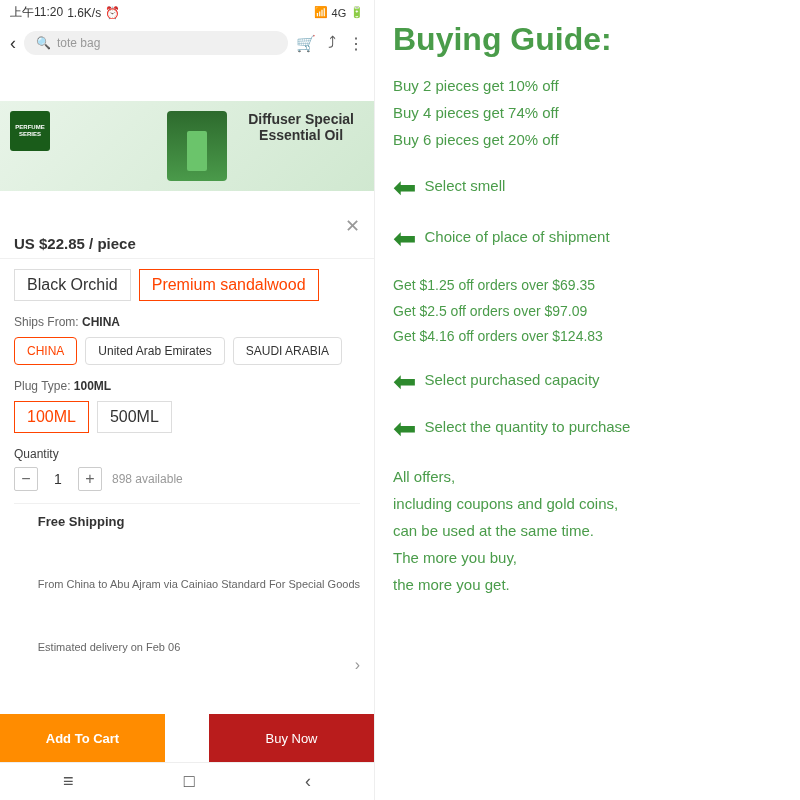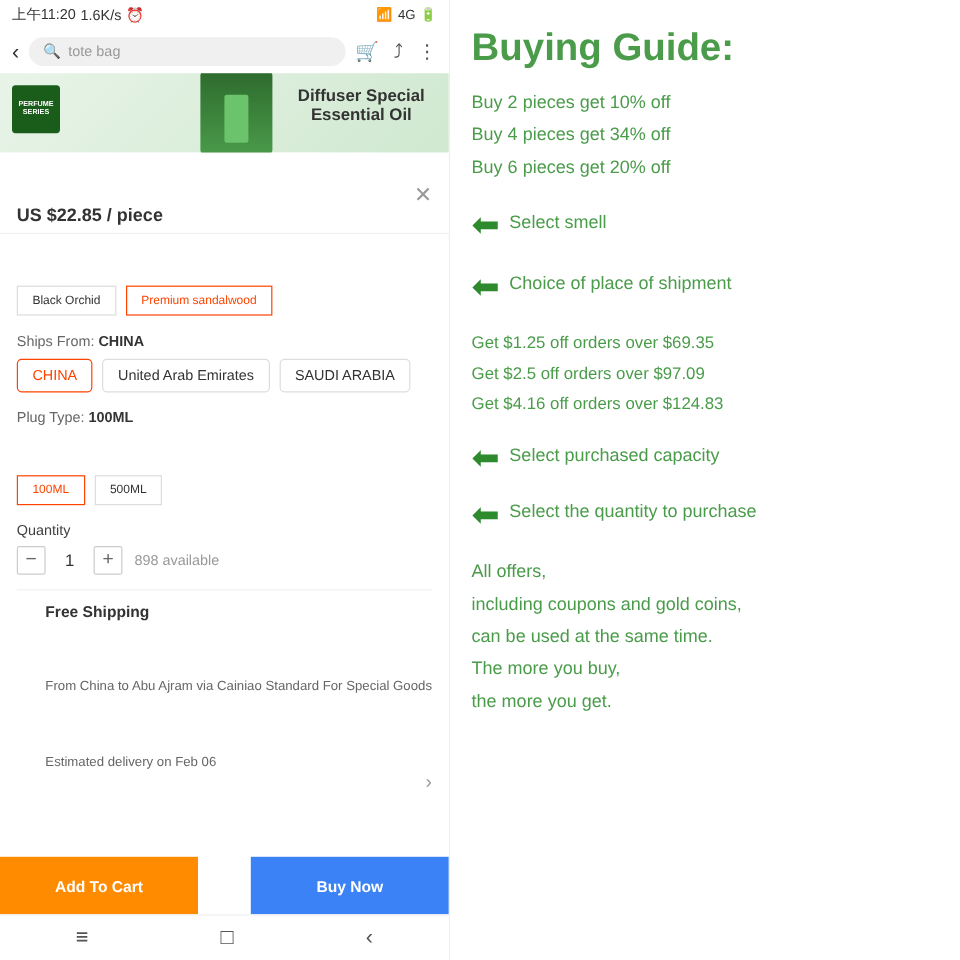--- a/index.html
+++ b/index.html
@@ -56,26 +56,27 @@
       align-items: center;
       gap: 6px;
     }
     .search-input-wrap span { font-size: 12px; color: #999; }
     .search-icons { display: flex; gap: 12px; align-items: center; }
     .search-icons span { font-size: 16px; color: #555; cursor: pointer; }
 
     
     .product-hero {
       position: relative;
-      height: 66px;
+      height: 90px;
       background: linear-gradient(135deg, #e8f4e8, #d0e8d0);
       display: flex;
       align-items: center;
       justify-content: center;
       overflow: hidden;
+      margin-top: 40px;
     }
     .product-hero-title {
       font-size: 14px;
       font-weight: bold;
       color: #333;
       text-align: center;
       position: absolute;
       top: 10px;
       right: 20px;
     }
@@ -117,25 +118,24 @@
       flex: 1;
       overflow-y: auto;
       padding: 10px 14px;
       background: #fff;
     }
     .options-row { display: flex; flex-wrap: wrap; gap: 8px; margin-bottom: 14px; }
     .option-btn {
       padding: 6px 12px;
       border: 1px solid #ddd;
       border-radius: 0;
-      font-size: 10px;
+      font-size: 16px;
       color: #333;
       background: #fff;
       cursor: pointer;
-      margin-top: 33px;
     }
     .option-btn.selected {
       border-color: #ff4400;
       color: #ff4400;
     }
 
     
     .ships-from-row {
       font-size: 12px;
       color: #666;
@@ -214,24 +214,24 @@
       flex: 1;
       background: #ff8c00;
       color: #fff;
       font-size: 13px;
       font-weight: bold;
       border: none;
       cursor: pointer;
     }
     .buy-now-btn {
       flex: 1;
-      background: #3b82f6;
+      background: #b91c1c;
       color: #fff;
       font-size: 13px;
-      font-weight: bold;
+      font-weight: normal;
       border: none;
       cursor: pointer;
       margin-left: 44px;
     }
 
     
     .bottom-nav {
       display: flex;
       justify-content: space-around;
       padding: 8px;
@@ -410,21 +410,21 @@
   </div>
 
 </div>
 
 <div class="guide-panel">
 
   <div class="guide-title">Buying Guide:</div>
 
   <div class="guide-discount-block">
     <div class="guide-discount-line">Buy 2 pieces get 10% off</div>
-    <div class="guide-discount-line">Buy 4 pieces get 34% off</div>
+    <div class="guide-discount-line">Buy 4 pieces get 74% off</div>
     <div class="guide-discount-line">Buy 6 pieces get 20% off</div>
   </div>
 
   <div style="display:flex; align-items:center; margin-bottom:14px;">
     <span style="color:#2d8a2d; font-size:28px; margin-right:8px;">⬅</span>
     <span class="guide-section-label">Select smell</span>
   </div>
 
   <div style="display:flex; align-items:center; margin-bottom:14px;">
     <span style="color:#2d8a2d; font-size:28px; margin-right:8px;">⬅</span>

